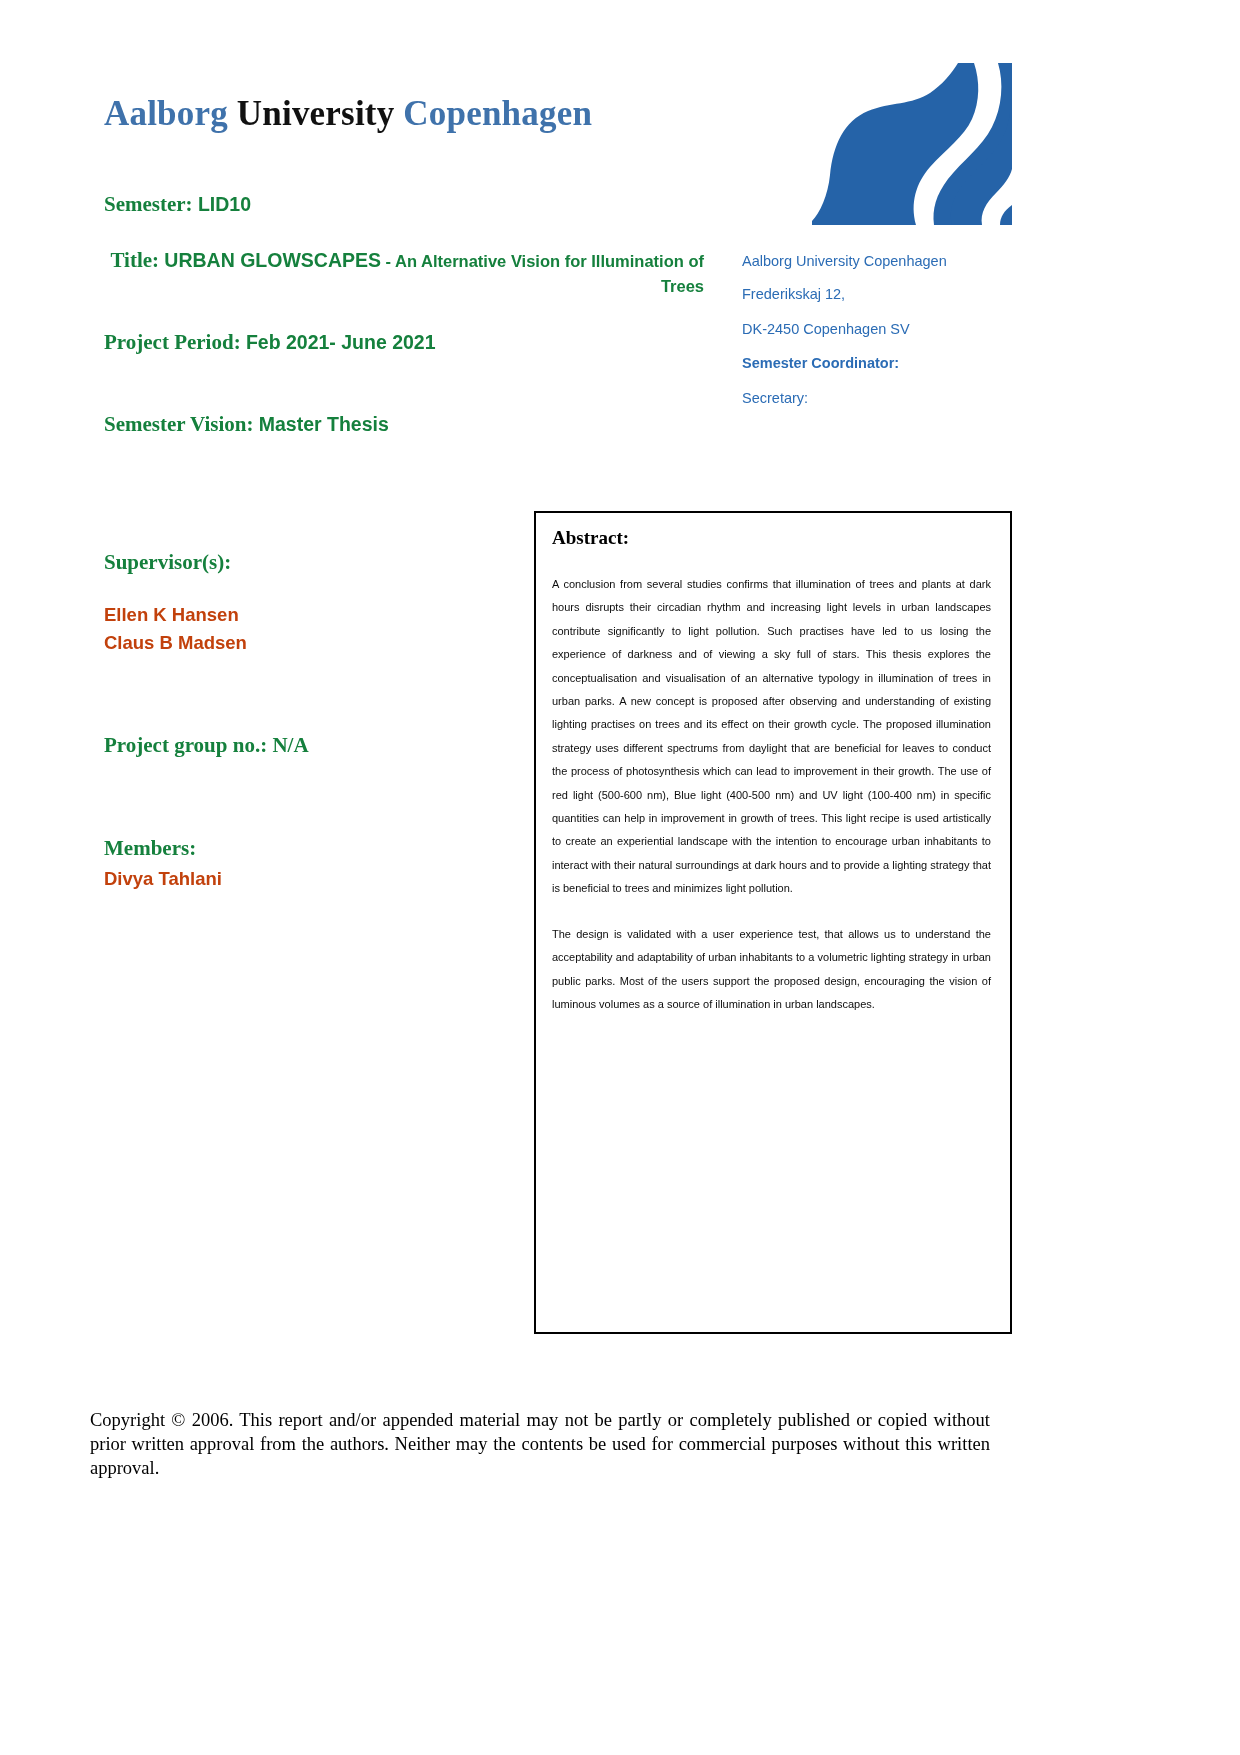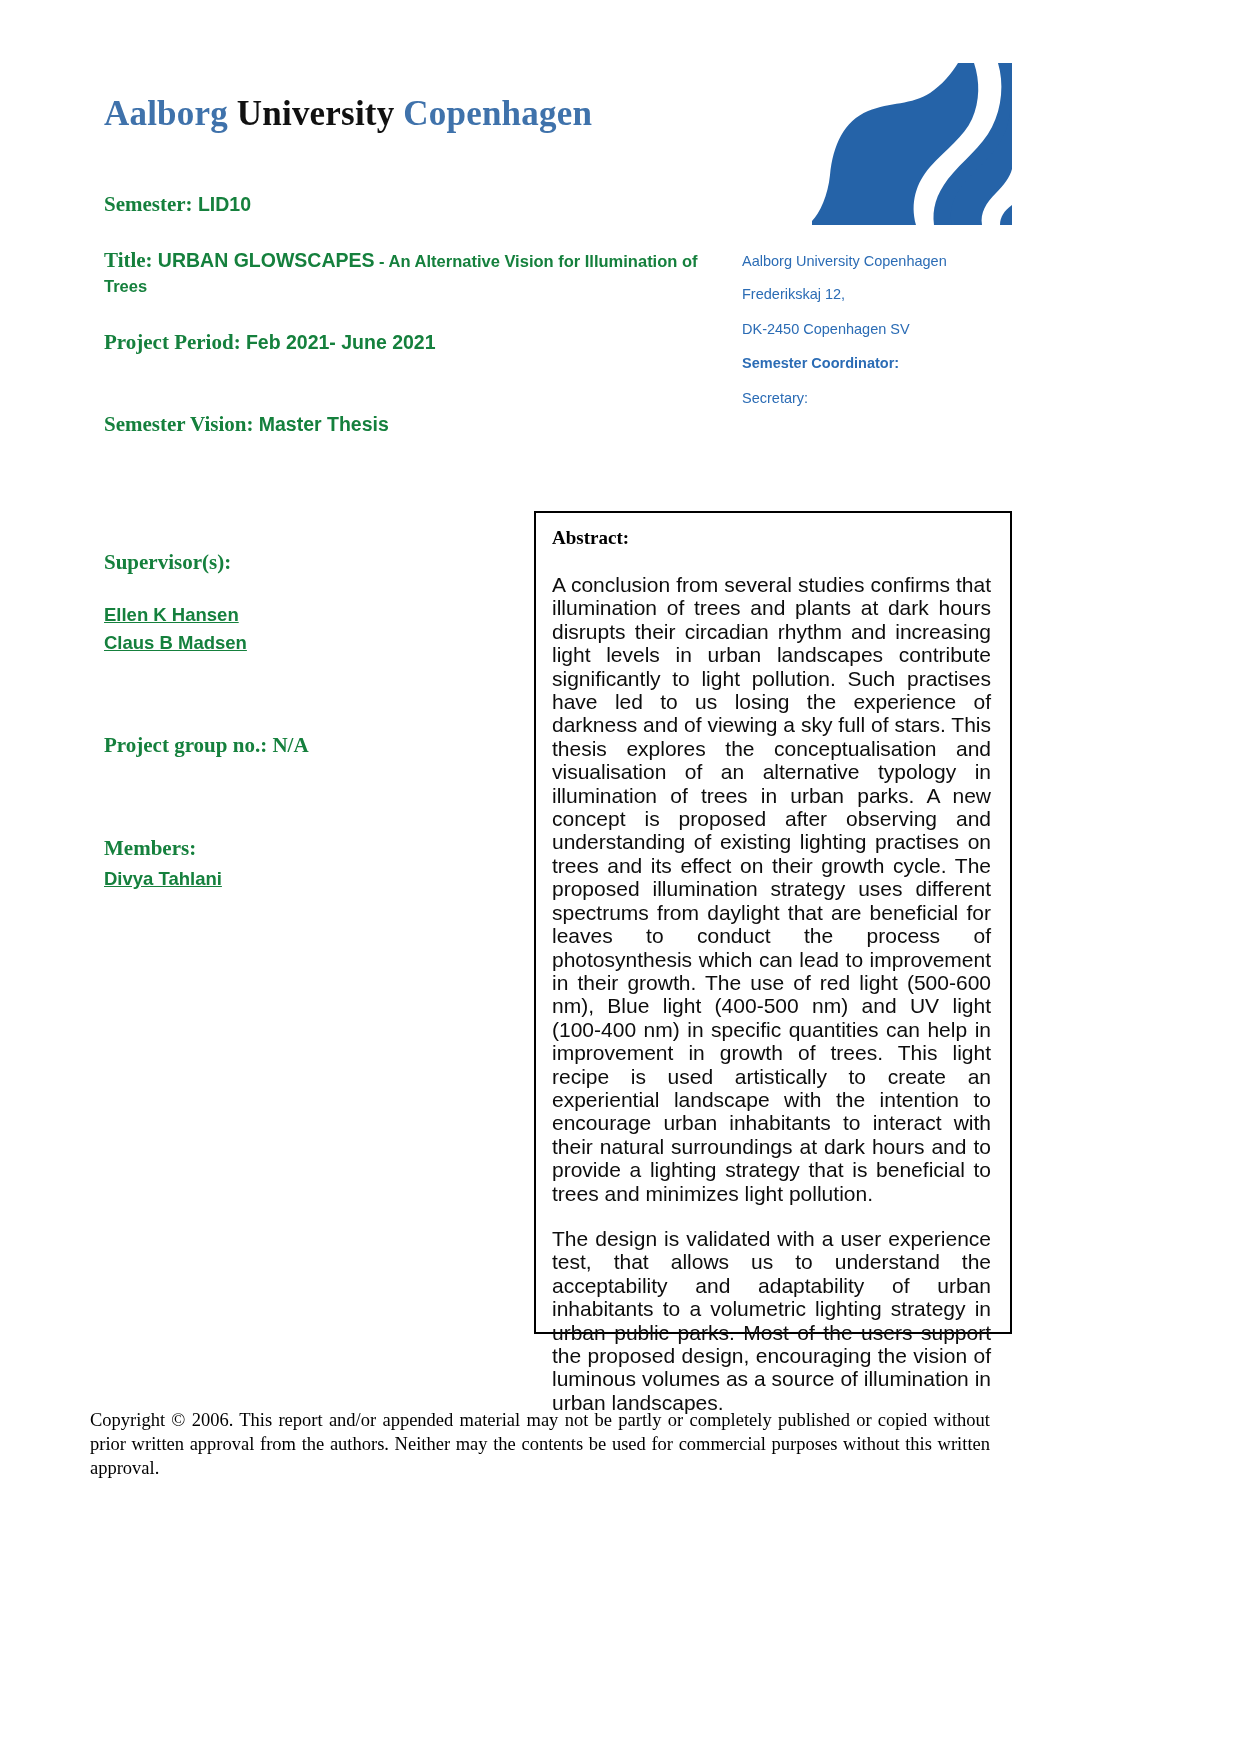--- a/index.html
+++ b/index.html
@@ -58,38 +58,37 @@
     font-size: 19.5px;
   }
   .meta-line .val-small {
     font-family: "Liberation Sans", sans-serif;
     font-weight: bold;
     font-size: 16.5px;
   }
 
   #semester  { top: 184px; }
   #title-row { top: 240px; left: 104px; width: 600px; white-space: normal; }
-  #title-row .title-wrap { display: block; text-align: left; }
+  #title-row .title-wrap { display: block; text-align: right; }
   #title-row .lead { }
   #period    { top: 322px; }
   #theme     { top: 404px; }
 
   #supervisors-label { top: 542px; }
   #group-label       { top: 725px; }
   #members-label     { top: 828px; }
 
   .name-line {
     position: absolute;
     left: 104px;
     font-family: "Liberation Sans", sans-serif;
     font-weight: bold;
     font-size: 18.5px;
-    color: #15803d;
-    white-space: nowrap;
-    text-decoration: underline;
+    color: #c2410c;
+    white-space: nowrap;
   }
   #sup-1 { top: 596px; }
   #sup-2 { top: 624px; }
   #mem-1 { top: 860px; }
 
   
   .addr {
     position: absolute;
     left: 742px;
     font-family: "Liberation Sans", sans-serif;
@@ -116,21 +115,21 @@
   }
   .abstract-head {
     font-family: "Liberation Serif", serif;
     font-weight: bold;
     font-size: 19px;
     color: #000000;
     margin: 0 0 24px 0;
   }
   .abstract-para {
     font-family: "Liberation Sans", sans-serif;
-    font-size: 21px;
+    font-size: 11px;
     line-height: 23.4px;
     color: #0d0d0d;
     text-align: justify;
     margin: 0 0 22px 0;
     hyphens: none;
   }
 
   
   .copyright {
     position: absolute;

